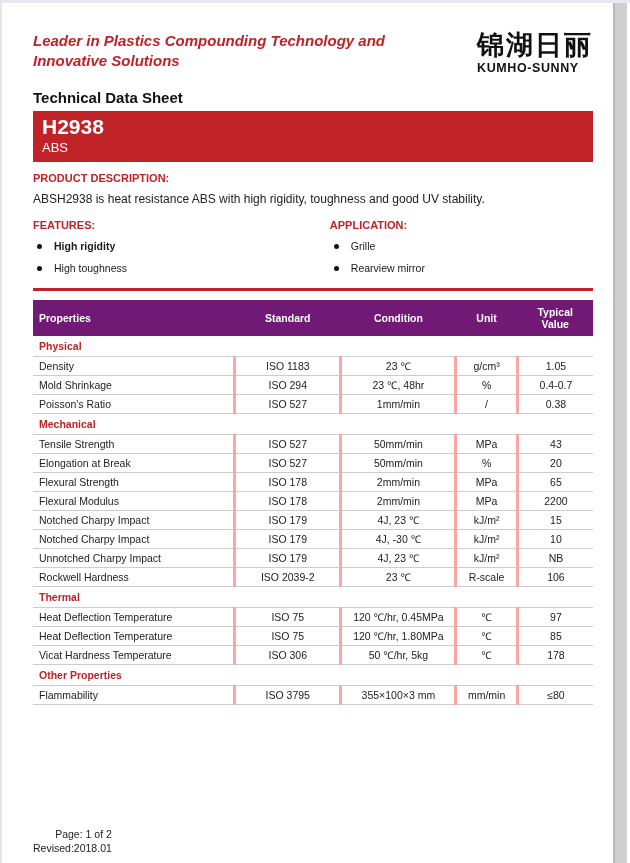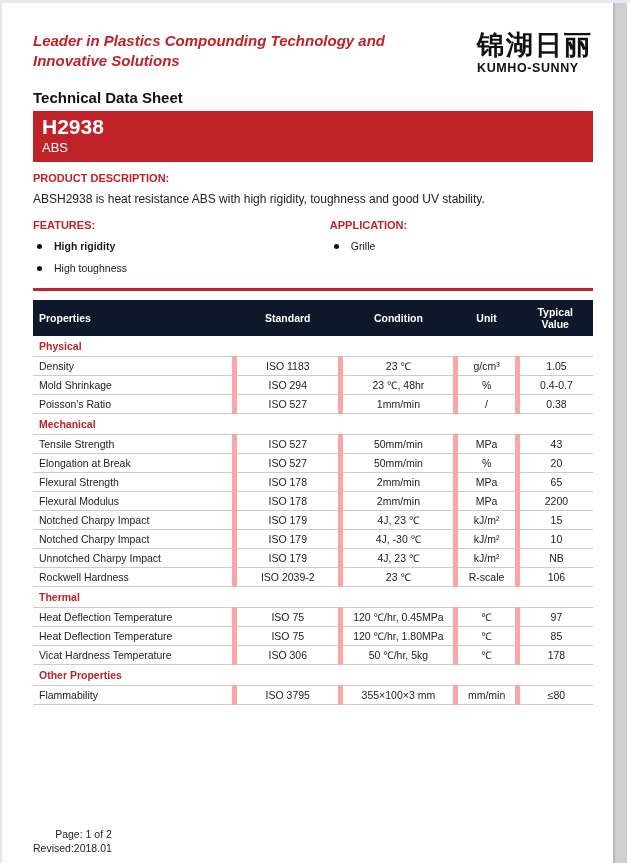--- a/index.html
+++ b/index.html
@@ -52,34 +52,34 @@
   .bullet-list { margin-top: 6px; }
   .bullet-item { display: flex; align-items: center; margin-top: 8px; font-size: 10.5px; height: 14px; }
   .bullet-item.bold { font-weight: bold; }
   .bullet-dot { width: 5px; height: 5px; border-radius: 50%; background: #111; margin: 0 12px 0 4px; flex: 0 0 auto; }
 
   .red-rule { height: 3px; background: #bf2227; margin-top: 13px; }
 
   
   table.props { width: 100%; border-collapse: collapse; margin-top: 9px; table-layout: fixed; }
   table.props th {
-    background: #0f172a; color: #fff; font-size: 10.5px; font-weight: bold;
+    background: #701a75; color: #fff; font-size: 10.5px; font-weight: bold;
     padding: 6px 6px; text-align: center;
   }
   table.props th.col-prop { text-align: left; }
   tr.section-row td {
     color: #bf2227; font-weight: bold; font-size: 10.5px;
     padding: 4px 6px; border-bottom: 1px solid #cccccc; text-align: left;
   }
   tr.data-row td {
     font-size: 10.5px; padding: 3px 6px; border-bottom: 1px solid #cccccc;
     text-align: center; color: #222; line-height: 12px;
   }
   tr.data-row td.col-prop { text-align: left; }
-  tr.data-row td + td { border-left: 5px solid #fca5a5; }
+  tr.data-row td + td { border-left: 3px solid #fca5a5; }
 
   
   .footer {
     position: absolute; left: 33px; right: 45px; bottom: 8px;
     display: flex; justify-content: space-between; font-size: 10.5px; line-height: 1.35; color: #222;
   }
   .footer-right { text-align: right; margin-top: 40px; }
 </style>
 </head>
 <body>
@@ -121,20 +121,24 @@
             <span>High toughness</span>
           </div>
         </div>
     </div>
     <div class="col-application">
       <div class="red-heading">APPLICATION:</div>
       <div class="bullet-list">
           <div class="bullet-item">
             <span class="bullet-dot"></span>
             <span>Grille</span>
+          </div>
+          <div class="bullet-item">
+            <span class="bullet-dot"></span>
+            <span>Rearview mirror</span>
           </div>
         </div>
     </div>
   </div>
 
   <div class="red-rule"></div>
 
   <table class="props">
     <colgroup>
       <col style="width:36%">

